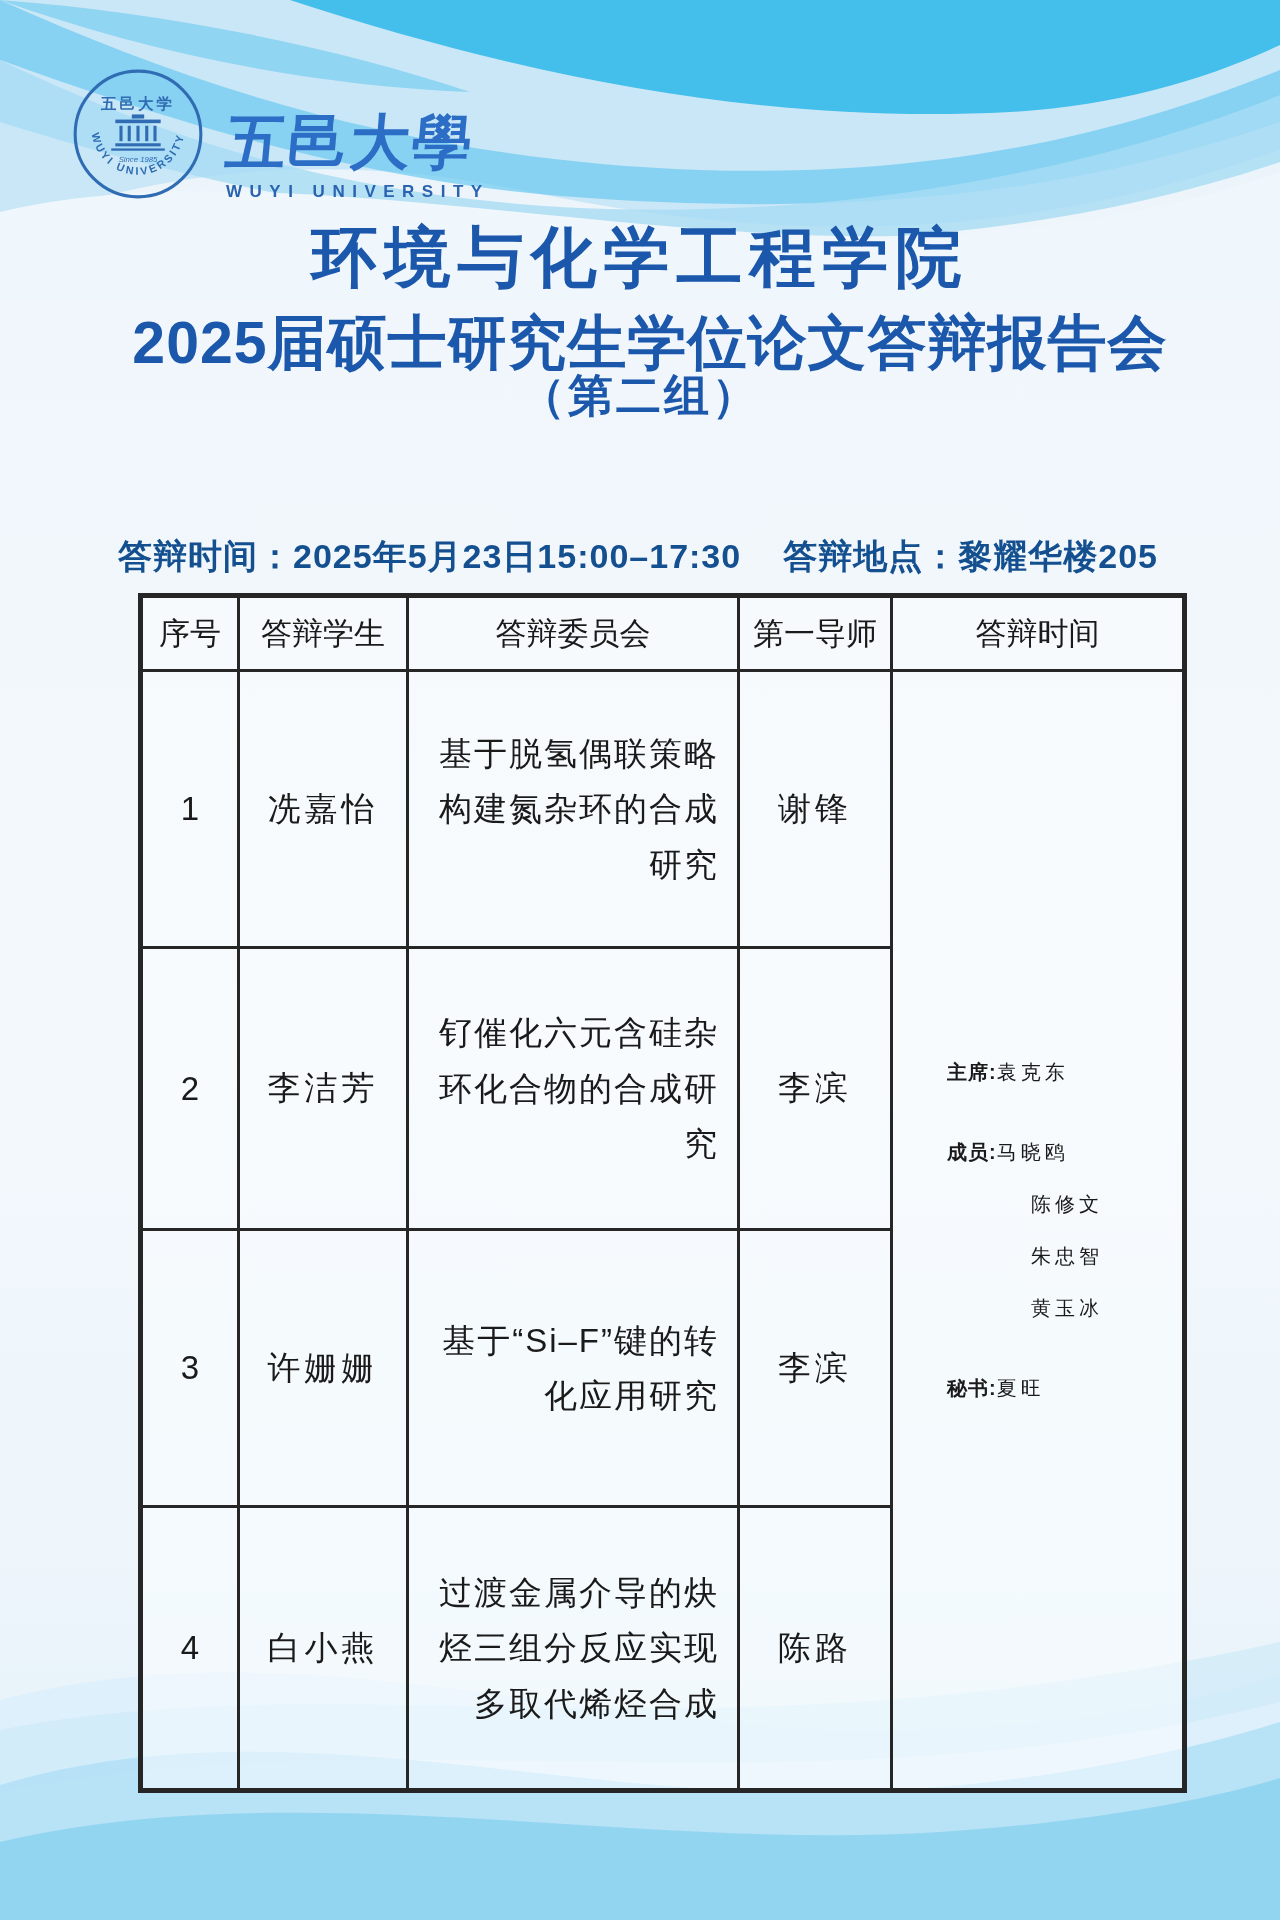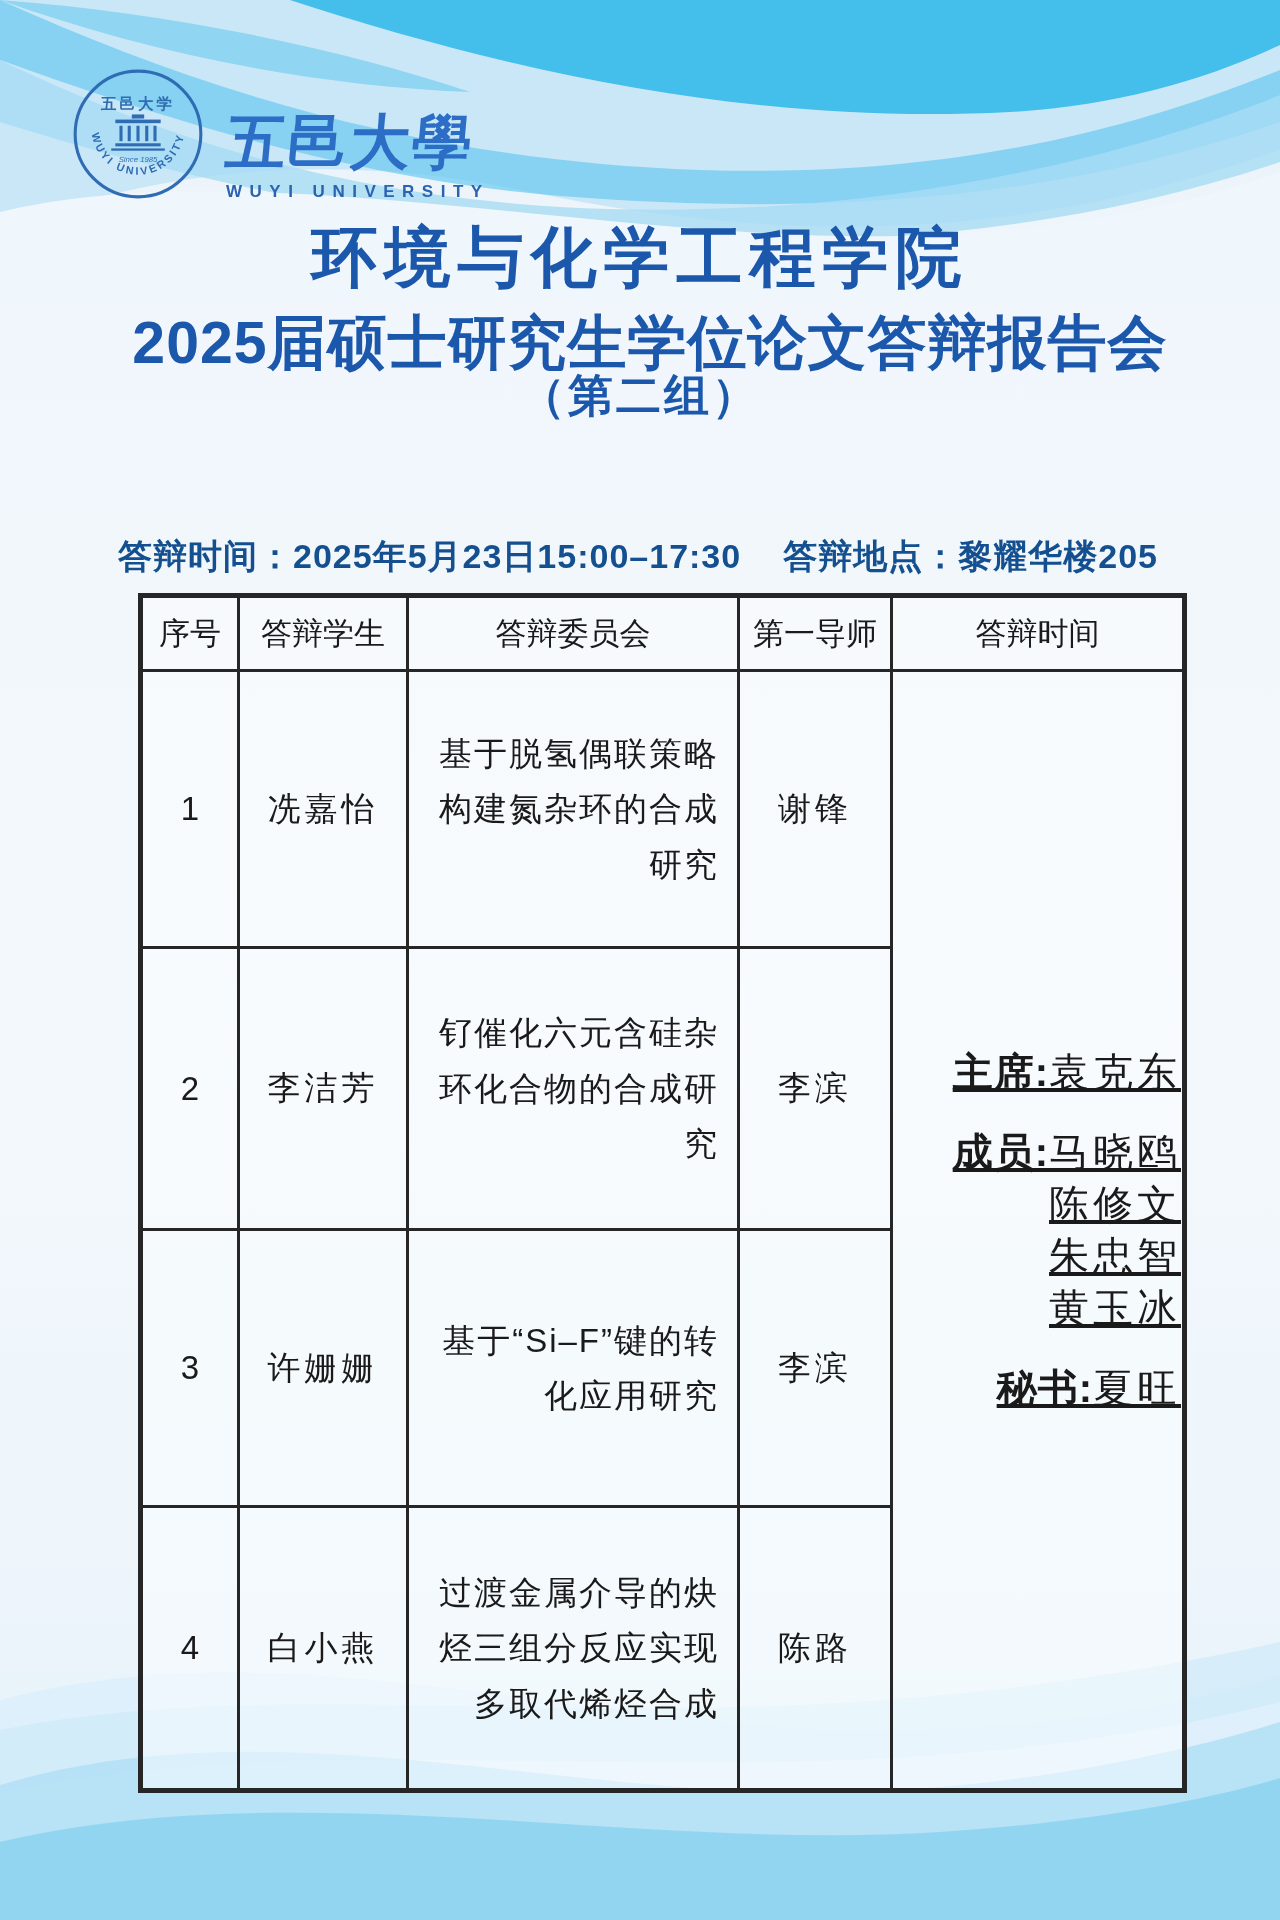--- a/index.html
+++ b/index.html
@@ -34,21 +34,21 @@
   table.defense th,table.defense td{border:3px solid #262626;color:#1a1a1a;}
   table.defense{border:5px solid #262626;}
   th{font-size:31px;font-weight:500;text-align:center;}
   td{font-size:33px;text-align:center;vertical-align:middle;}
   .col-no{width:92px;}.col-student{width:164px;}.col-thesis{width:326px;}
   .col-supervisor{width:148px;}.col-committee{width:287px;}
   .row-head{height:75px;}
   .row-1{height:277px;}.row-2{height:282px;}.row-3{height:277px;}.row-4{height:284px;}
   td.thesis{text-align:right;padding:0 18px 0 24px;line-height:1.68;letter-spacing:2px;}
   td.student,td.supervisor{letter-spacing:4px;margin-left:47px;}
-  td.committee{vertical-align:middle;text-align:right;padding-left:54px;font-size:40px;text-decoration:underline;}
+  td.committee{vertical-align:middle;text-align:left;padding-left:54px;font-size:20px;}
   .c-line{line-height:52px;white-space:nowrap;}
   .c-label{font-weight:bold;letter-spacing:1px;}
   .c-name{letter-spacing:4px;}
   .c-gap{height:28px;}
   .c-indent{padding-left:84px;}
 </style>
 </head>
 <body>
 
 <div class="poster">

